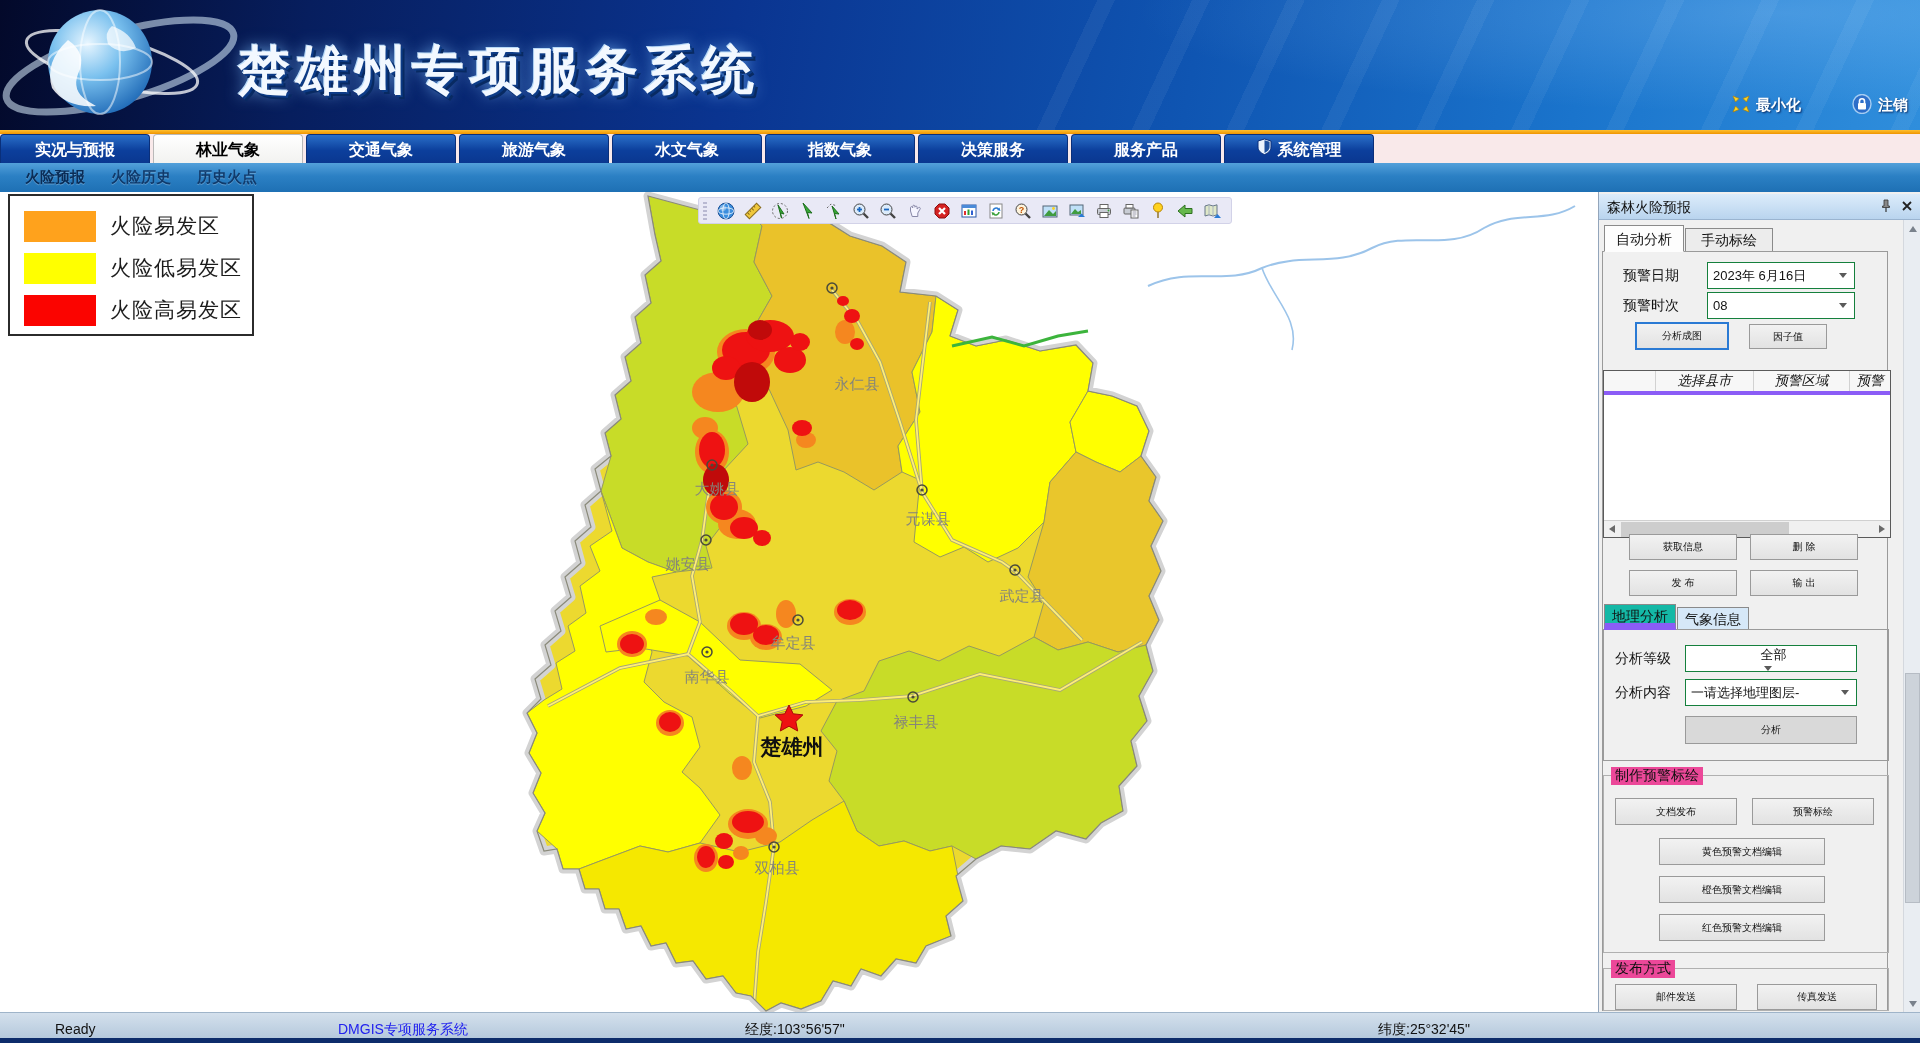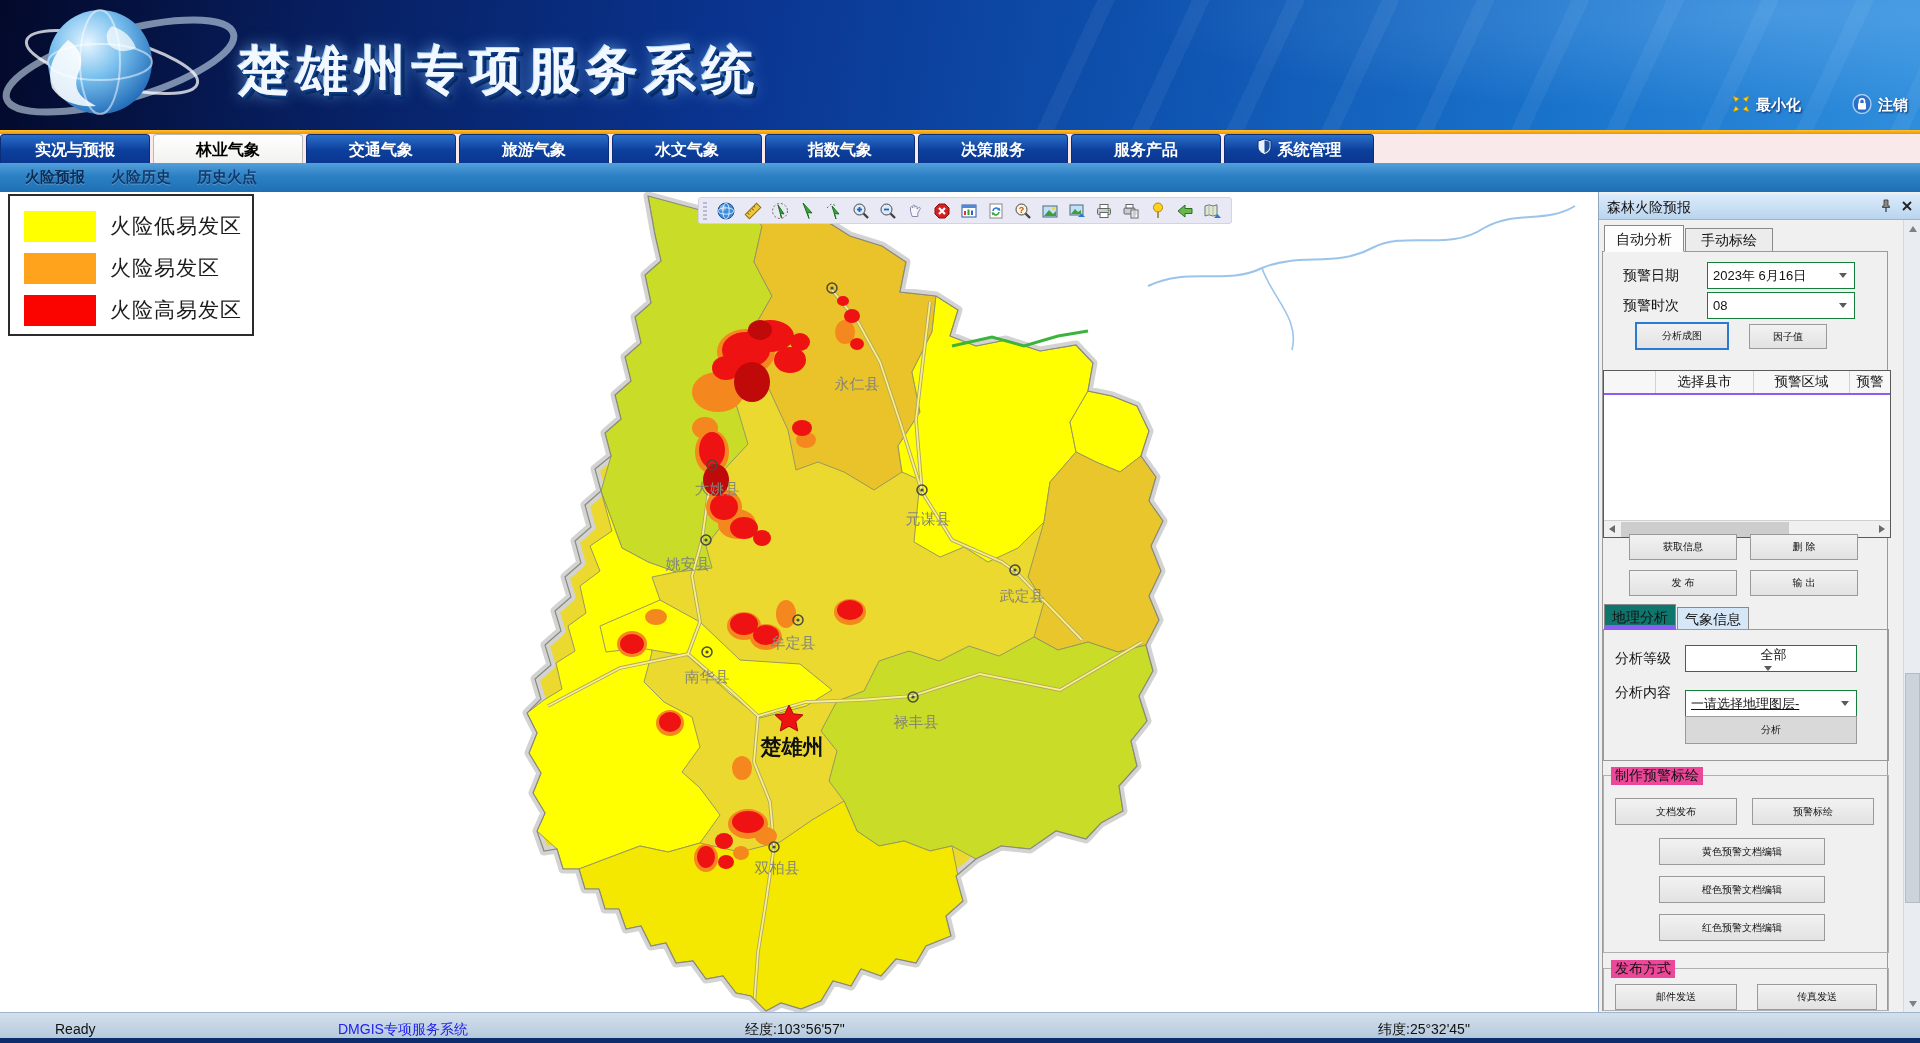--- a/index.html
+++ b/index.html
@@ -73,21 +73,21 @@
   .plabel { font-size:14px; color:#111; }
   .combo { background:#fff; border:1px solid #15803d; display:flex; align-items:center; cursor:pointer; }
   .combo .val { flex:1; padding-left:5px; font-size:13px; white-space:nowrap; overflow:hidden; }
   .chev { width:0; height:0; border-left:4px solid transparent; border-right:4px solid transparent;
     border-top:5px solid #5a5a5a; margin-right:7px; }
   .pbtn { background:linear-gradient(#f2f2f2,#e2e2e2); border:1px solid #9a9a9a; text-align:center;
     font-size:10px; color:#111; cursor:pointer; display:flex; align-items:center; justify-content:center; }
   .pbtn.focus { border:2px solid #2a7ad4; }
   .pbtn.gray { background:#d9d9d9; }
   .listbox { background:#fff; border:1px solid #5a5a5a; }
-  .lheader { display:flex; border-bottom:2px solid #8b5cf6; height:24px; background:#f7f7f7; }
+  .lheader { display:flex; border-bottom:4px solid #8b5cf6; height:24px; background:#f7f7f7;font-style:italic; }
   .lcol { border-right:1px solid #d2d2d2; font-size:13.5px; display:flex; align-items:center; justify-content:center; }
   .hscroll { position:absolute; left:0; bottom:0; width:100%; height:17px; background:#f0f0f0;
     border-top:1px solid #d0d0d0; cursor:pointer; }
   .hs-thumb { position:absolute; left:17px; top:1px; width:168px; height:15px; background:#cdcdcd; }
   .hs-arrow { position:absolute; top:4px; width:0; height:0; border-top:4.5px solid transparent; border-bottom:4.5px solid transparent; }
   .hs-left { left:5px; border-right:6px solid #6a6a6a; }
   .hs-right { right:5px; border-left:6px solid #6a6a6a; }
   .groupbox { border:1px solid #b0b0b0; pointer-events:none; }
   .gb-label { position:absolute; background:#ec4899; padding:0 4px; font-size:14px; color:#111; }
   .vscroll { position:absolute; left:304px; top:28px; width:17px; height:792px; background:#e9edf2; border-left:1px solid #d4d8de; cursor:pointer; }
@@ -334,26 +334,26 @@
           <text x="793" y="648" class="map-label">牟定县</text>
           <text x="707" y="682" class="map-label">南华县</text>
           <text x="916" y="727" class="map-label">禄丰县</text>
           <text x="792" y="754" class="map-label bold">楚雄州</text>
           <text x="777" y="873" class="map-label">双柏县</text>
         </g>
     </svg>
 
     <div class="legend">
       <div class="legend-row">
+        <div class="legend-swatch" style="background: rgb(255, 162, 28);"></div>
+        <div class="legend-label">火险易发区</div>
+      </div>
+      <div class="legend-row">
         <div class="legend-swatch" style="background: rgb(255, 255, 0);"></div>
         <div class="legend-label">火险低易发区</div>
-      </div>
-      <div class="legend-row">
-        <div class="legend-swatch" style="background: rgb(255, 162, 28);"></div>
-        <div class="legend-label">火险易发区</div>
       </div>
       <div class="legend-row">
         <div class="legend-swatch" style="background: rgb(251, 4, 0);"></div>
         <div class="legend-label">火险高易发区</div>
       </div>
     </div>
 
     <div class="toolbar">
       <div class="grip"></div>
       <span class="tbi">
@@ -534,31 +534,31 @@
         <div class="hs-thumb"></div>
         <span class="hs-arrow hs-right"></span>
       </div>
     </div>
 
     <div class="p-abs pbtn" style="left:30px; top:342px; width:108px; height:26px;">获取信息</div>
     <div class="p-abs pbtn" style="left:151px; top:342px; width:108px; height:26px;">删 除</div>
     <div class="p-abs pbtn" style="left:30px; top:378px; width:108px; height:26px;">发 布</div>
     <div class="p-abs pbtn" style="left:151px; top:378px; width:108px; height:26px;">输 出</div>
 
-    <div class="p-abs ptab active" style="left:5px; top:412px; width:72px; height:26px; line-height:25px; background:#0f766e; border-bottom:5px solid #8b5cf6;">地理分析</div>
+    <div class="p-abs ptab active" style="left:5px; top:412px; width:72px; height:26px; line-height:25px; background:#14b8a6; border-bottom:7px solid #8b5cf6;font-family:Liberation Mono, monospace;">地理分析</div>
     <div class="p-abs ptab" style="left:78px; top:415px; width:72px; height:23px; line-height:22px; background:#d6e8f8;">气象信息</div>
     <div class="p-abs frame" style="left:4px; top:437px; width:286px; height:132px;"></div>
 
     <div class="p-abs plabel" style="left:16px; top:458px;">分析等级</div>
     <div class="p-abs combo" style="left:86px; top:453px; width:172px; height:27px;flex-direction:column;">
       <span class="val">全部</span>
         <span class="chev"></span>
     </div>
     <div class="p-abs plabel" style="left:16px; top:492px;">分析内容</div>
-    <div class="p-abs combo" style="left:86px; top:498px; width:172px; height:27px;text-decoration:underline;">
+    <div class="p-abs combo" style="left:86px; top:487px; width:172px; height:27px;">
       <span class="val">一请选择地理图层-</span>
         <span class="chev"></span>
     </div>
     <div class="p-abs pbtn gray" style="left:86px; top:524px; width:172px; height:28px;">分析</div>
 
     <div class="p-abs groupbox" style="left:4px; top:583px; width:286px; height:178px;"></div>
     <div class="p-abs gb-label" style="left:12px; top:575px;">制作预警标绘</div>
     <div class="p-abs pbtn" style="left:16px; top:606px; width:122px; height:27px;">文档发布</div>
     <div class="p-abs pbtn" style="left:153px; top:606px; width:122px; height:27px;">预警标绘</div>
     <div class="p-abs pbtn" style="left:60px; top:646px; width:166px; height:27px;">黄色预警文档编辑</div>

